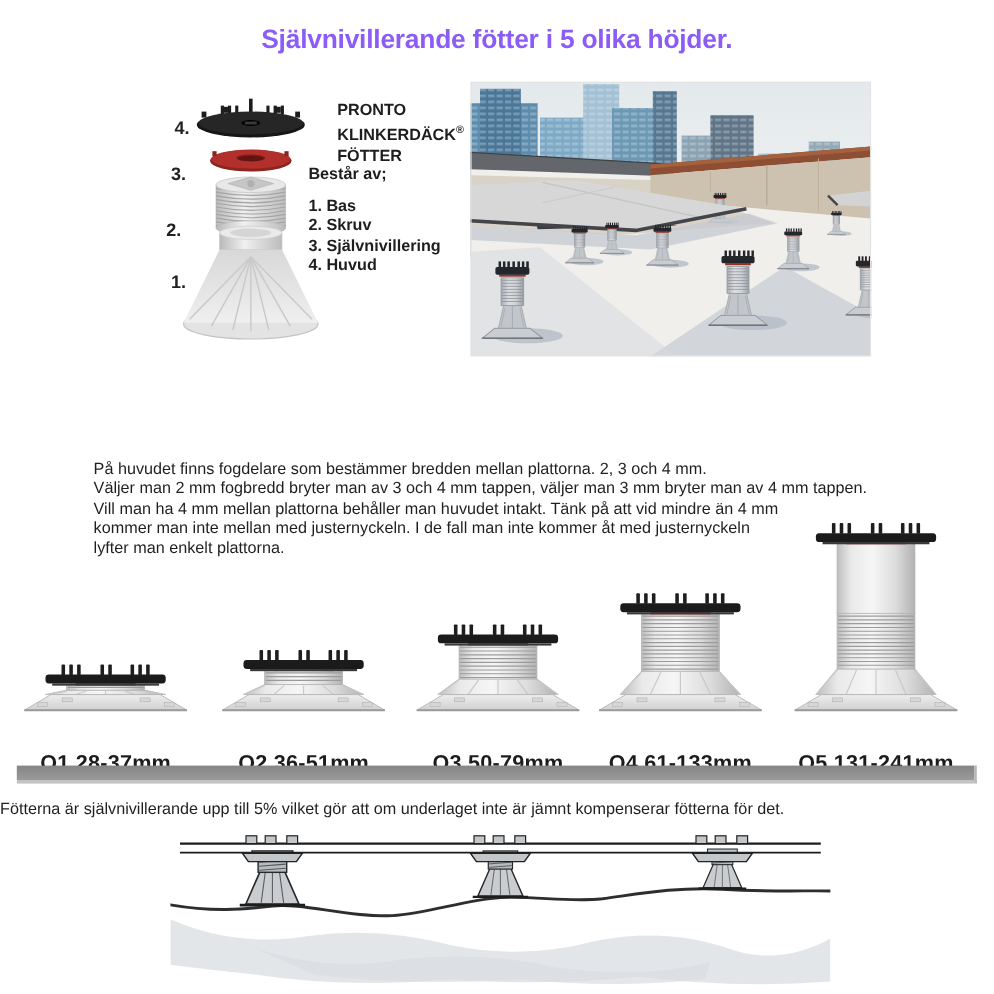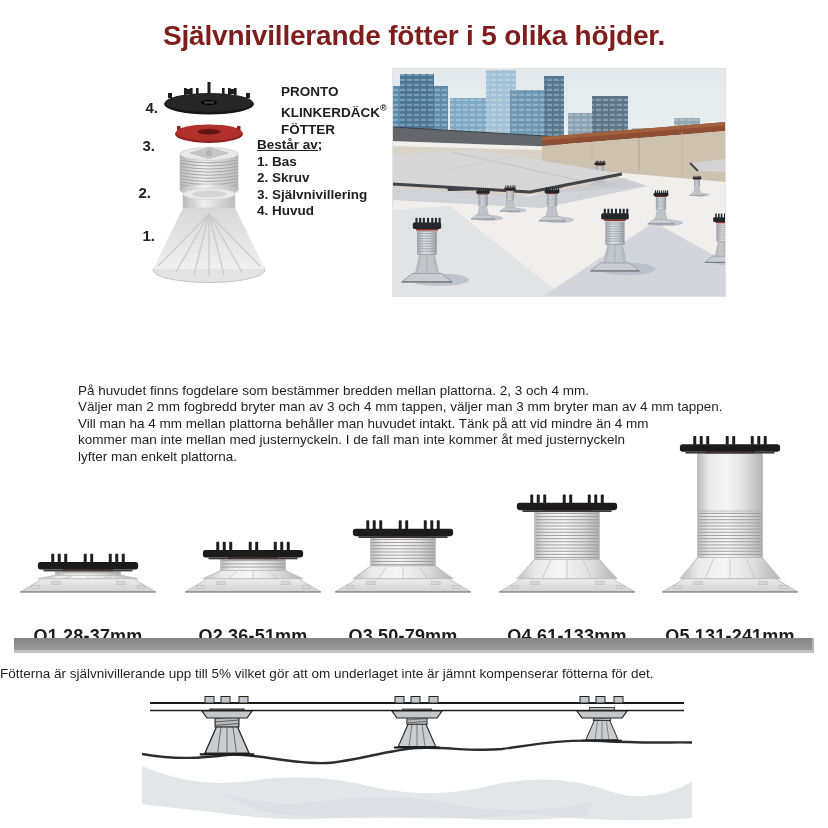--- a/index.html
+++ b/index.html
@@ -1,26 +1,26 @@
 <!DOCTYPE html>
 <html><head>
 <meta charset="utf-8">
 <style>
   html,body{margin:0;padding:0;background:#fff;}
   .page{position:relative;width:828px;height:828px;background:#ffffff;overflow:hidden;
         font-family:"Liberation Sans",sans-serif;color:#1f1f1f;}
   .title{position:absolute;top:20px;left:0;right:0;margin:0;text-align:center;
-         font-size:28px;font-weight:700;letter-spacing:-0.2px;color:#7f1d1d;}
+         font-size:22px;font-weight:700;letter-spacing:-0.2px;color:#8b5cf6;}
   .num{position:absolute;width:26px;text-align:right;font-weight:700;font-size:15px;color:#222;}
   .n4{left:132px;top:99px}.n3{left:129px;top:137px}.n2{left:125px;top:184px}.n1{left:129px;top:227px}
   .exploded{position:absolute;left:146px;top:82px;width:128px;height:205px;}
   .brand{position:absolute;left:257px;top:83px;font-weight:700;font-size:13.5px;line-height:17px;color:#1e1e1e;margin-left:24px;}
   .brand sup{font-size:9px;}
   .consists{position:absolute;left:257px;top:137px;font-weight:700;font-size:13.5px;line-height:16.5px;color:#1e1e1e;}
-  .consists .c-head{margin-bottom:0;text-decoration:underline;}
+  .consists .c-head{margin-bottom:10px;}
   .photo{position:absolute;left:392px;top:68px;width:334px;height:229px;}
   .para{position:absolute;left:78px;width:714px;font-size:13.5px;line-height:16.4px;
         color:#1f1f1f;white-space:pre-line;}
   .p1{top:324px}.p2{top:383px}.p3{top:477px}
   .product{position:absolute;margin:0;top:435px;width:158px;}
   .pedsvg{width:158px;height:167px;display:block;}
   .product figcaption{margin-top:24px;text-align:center;font-size:18px;font-weight:700;color:#1c1c1c;letter-spacing:.2px;}
   .divider{position:absolute;left:14px;right:14px;top:638px;height:12px;
            background:linear-gradient(180deg,#858585,#9a9a9a);
            border-bottom:3px solid #c3c3c3;border-right:2px solid #b5b5b5;}
@@ -306,21 +306,21 @@
         <rect x="52.4" y="115" width="3.2" height="9.5" rx="0.8" fill="#1e1e1e"></rect>
         <rect x="59.4" y="115" width="3.2" height="9.5" rx="0.8" fill="#1e1e1e"></rect>
         <rect x="80.4" y="115" width="3.2" height="9.5" rx="0.8" fill="#1e1e1e"></rect>
         <rect x="87.4" y="115" width="3.2" height="9.5" rx="0.8" fill="#1e1e1e"></rect>
         <rect x="107.4" y="115" width="3.2" height="9.5" rx="0.8" fill="#1e1e1e"></rect>
         <rect x="114.4" y="115" width="3.2" height="9.5" rx="0.8" fill="#1e1e1e"></rect>
         <rect x="121.4" y="115" width="3.2" height="9.5" rx="0.8" fill="#1e1e1e"></rect>
       </svg>
     <figcaption>Q2 36-51mm</figcaption>
   </figure>
-  <figure class="product" style="left:324px">
+  <figure class="product" style="left:336px">
     <svg class="pedsvg" viewBox="0 0 170 180">
         <defs>
           <linearGradient id="gc2" x1="0" y1="0" x2="1" y2="0">
             <stop offset="0%" stop-color="#bdbdbd"></stop>
             <stop offset="18%" stop-color="#e9e9e9"></stop>
             <stop offset="45%" stop-color="#f6f6f6"></stop>
             <stop offset="75%" stop-color="#dcdcdc"></stop>
             <stop offset="100%" stop-color="#b2b2b2"></stop>
           </linearGradient>
           <linearGradient id="gp2" x1="0" y1="0" x2="0" y2="1">

